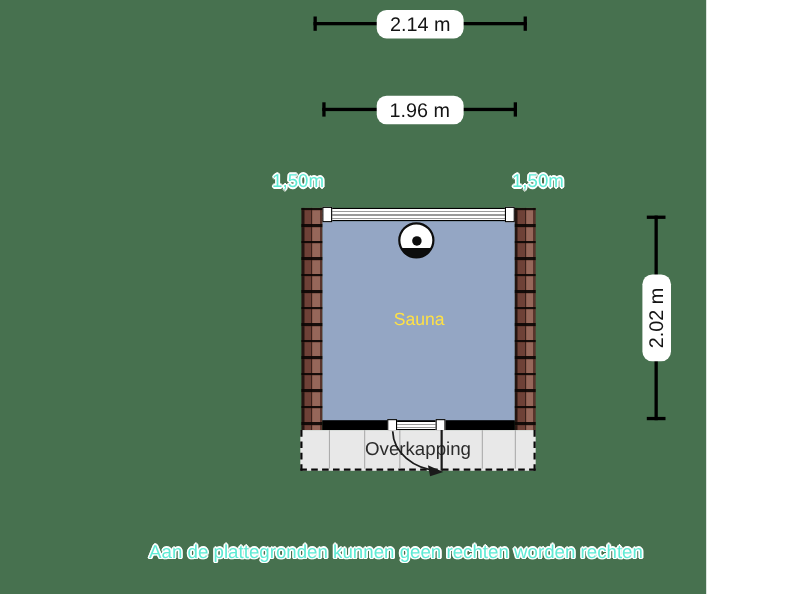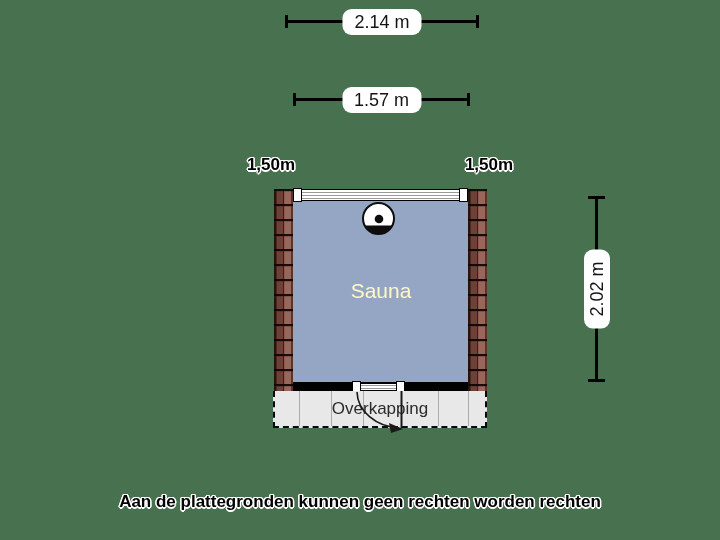--- a/index.html
+++ b/index.html
@@ -1,18 +1,18 @@
 <!DOCTYPE html>
 <html><head>
 <meta charset="utf-8">
 <style>
   html, body { margin: 0; padding: 0; }
   .canvas {
     position: relative;
-    width: 720px; height: 540px;
+    width: 642px; height: 540px;
     background: #47714F;
     overflow: hidden;
     font-family: "Liberation Sans", sans-serif;
   }
 
   
   .dim-h { position: absolute; height: 13px; }
   .dim-h .line { position: absolute; left: 0; right: 0; top: 5px; height: 3px; background: #000; }
   .dim-h .tick { position: absolute; top: 0; width: 3px; height: 13px; background: #000; }
   .dim-h .tick.l { left: 0; }
@@ -32,22 +32,22 @@
     padding: 1px 12px;
     font-size: 18px;
     color: #141414;
     white-space: nowrap;
     line-height: 24px;
   }
   .dim-label.rot { transform: translate(-50%, -50%) rotate(-90deg); }
 
   
   .halo {
-    color: #000000;
-    font-weight: bold;
+    color: #5eead4;
+    font-weight: normal;
     text-shadow:
       -1px -1px 0 #fff, 1px -1px 0 #fff, -1px 1px 0 #fff, 1px 1px 0 #fff,
       0 -1.5px 0 #fff, 0 1.5px 0 #fff, -1.5px 0 0 #fff, 1.5px 0 0 #fff;
   }
 
   
   .tile-wall {
     position: absolute; top: 189px; width: 19px; height: 202px;
     background:
       repeating-linear-gradient(to bottom,
@@ -86,22 +86,22 @@
     position: absolute; left: 273px; top: 391px; width: 214px; height: 37px;
     background: #E8E8E8;
     border: 2px dashed #0a0a0a;
     border-top: none;
     box-sizing: border-box;
   }
   .ok-line { position: absolute; top: 0; bottom: 0; width: 1px; background: #ACACAC; }
 
   .room-label {
     position: absolute;
-    color: #fef9c3;
-    font-size: 21px;
+    color: #fde047;
+    font-size: 16px;
     white-space: nowrap;
     transform: translate(-50%, -50%);
   }
   .ok-label {
     position: absolute;
     color: #2b2b2b;
     font-size: 17px;
     white-space: nowrap;
     transform: translate(-50%, -50%);
     z-index: 3;
@@ -131,21 +131,21 @@
     <div class="line"></div>
     <div class="tick l"></div>
     <div class="tick r"></div>
     <div class="dim-label">2.14 m</div>
   </div>
 
   <div class="dim-h" style="left:293px; top:93px; width:177px;">
     <div class="line"></div>
     <div class="tick l"></div>
     <div class="tick r"></div>
-    <div class="dim-label">1.57 m</div>
+    <div class="dim-label">1.96 m</div>
   </div>
 
   <div class="height-label halo" style="left:243px; top:155px;">1,50m</div>
   <div class="height-label halo" style="left:461px; top:155px;">1,50m</div>
 
   <div class="floor-sauna"></div>
 
   <div class="window-strip"></div>
   <div class="post" style="left:293px; top:188px; width:9px; height:14px;"></div>
   <div class="post" style="left:459px; top:188px; width:9px; height:14px;"></div>

